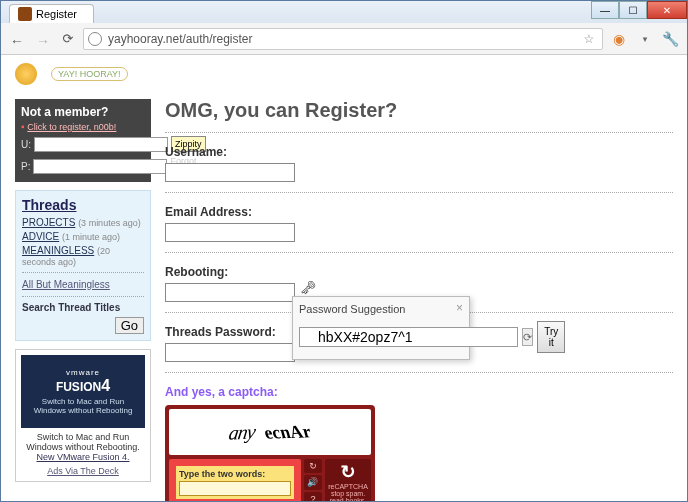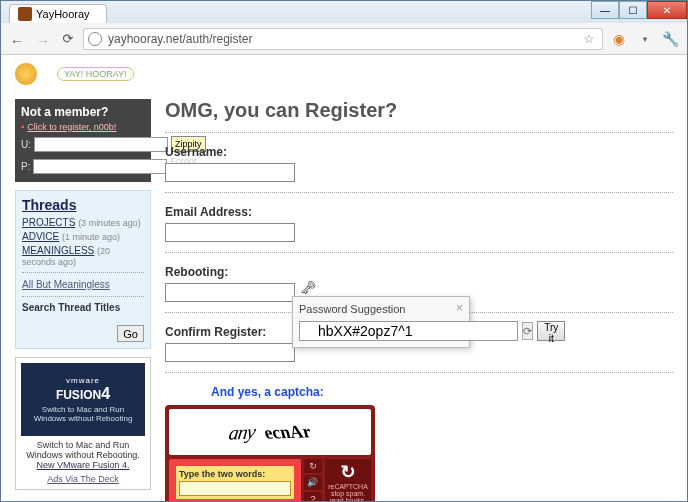--- a/index.html
+++ b/index.html
@@ -21,21 +21,21 @@
   .reload { width: 18px; height: 18px; display:flex;align-items:center;justify-content:center;color:#555;font-size:13px;}
   .urlbar { flex: 1; height: 22px; background: #fff; border: 1px solid #ccc; border-radius: 2px; display:flex; align-items:center; padding: 0 4px; font-size: 12px; color:#555; gap:6px;}
   .urlbar .globe { width:14px; height:14px; border:1px solid #888; border-radius:50%; }
   .star { width:18px;height:18px;display:flex;align-items:center;justify-content:center;color:#888;}
   .ext-icn { width:20px;height:20px;display:flex;align-items:center;justify-content:center;}
   .wrench { width:20px;height:20px;display:flex;align-items:center;justify-content:center;color:#555;font-size:14px;}
 
   .page { flex:1; background:#fff; overflow:hidden; display:flex; flex-direction:column;}
   .page-inner { display:flex; padding: 8px 14px; gap: 14px; }
 
-  .logo-row { display:flex; align-items:center; gap:20px; margin-bottom:6px;}
+  .logo-row { display:flex; align-items:center; gap:14px; margin-bottom:6px;}
   .logo { width:22px;height:22px;border-radius:50%;background:radial-gradient(circle,#ffd060,#e0a020); }
   .logo-badge { font-size:9px; background:#fff;border:1px solid #d6c070;border-radius:8px;padding:1px 6px;color:#8a6; }
 
   .left-col { width: 136px; display:flex;flex-direction:column;gap:8px;}
   .login-box { background:#444;color:#ddd;padding:6px;font-size:10px;}
   .login-box h4 { color:#fff;font-size:12px;margin-bottom:2px;}
   .login-box a { color:#fbb;text-decoration:underline;font-size:9px;}
   .login-row { display:flex;align-items:center;gap:3px;margin-top:4px;}
   .login-row label{width:12px;color:#ddd;}
   .login-row input{flex:1;height:15px;border:1px solid #999;font-size:10px;}
@@ -44,37 +44,37 @@
 
   .threads-box{background:#e6f3fb;border:1px solid #c8e0ee;padding:6px;font-size:10px;color:#444;}
   .threads-box h3{font-size:14px;text-decoration:underline;color:#225;margin-bottom:4px;}
   .threads-box .tline{margin:3px 0;}
   .threads-box .tline a{color:#235;text-decoration:underline;font-size:10px;}
   .threads-box .tline span{color:#888;font-size:9px;}
   .threads-box .allbut{color:#557;text-decoration:underline;font-size:10px;display:block;margin:6px 0;}
   .threads-box .hr{border-top:1px dotted #9ab;margin:5px 0;}
   .threads-box .stt{font-weight:bold;font-size:10px;color:#334;}
   .threads-box input[type=text]{width:100%;height:17px;border:1px solid #aac;font-size:10px;margin-top:2px;padding:0 3px;color:#888;}
-  .threads-box .go{float:right;margin-top:12px;font-size:11px;height:17px;padding:0 5px;background:#eee;border:1px solid #999;}
+  .threads-box .go{float:right;margin-top:4px;font-size:13px;height:17px;padding:0 5px;background:#eee;border:1px solid #999;}
 
   .ad-box{border:1px solid #ccc;padding:5px;font-size:9px;text-align:center;color:#444;}
   .ad-banner{background:#1b2b4b;color:#fff;padding:13px 4px;}
   .ad-banner .fuse{font-size:12px;font-weight:bold;}
   .ad-banner .four{font-size:16px;font-weight:bold;}
   .ad-banner small{display:block;font-size:8px;color:#cde;margin-top:2px;}
   .ad-box .cap{margin-top:4px;font-size:9px;color:#333;}
   .ad-box .cap a{text-decoration:underline;color:#335;}
   .ad-box .via{margin-top:4px;text-decoration:underline;color:#557;}
 
   .main-col{flex:1;}
   h1.page-title{font-size:20px;color:#555;font-weight:bold;margin-bottom:10px;}
   .sep{border-bottom:1px dotted #aaa;margin:6px 0 12px 0;}
   .field-label{font-weight:bold;font-size:12px;color:#333;margin-bottom:4px;}
   .field-input{width:130px;height:19px;border:1px solid #888;margin-bottom:4px;}
-  .captcha-label{font-weight:bold;font-size:12px;color:#1d4ed8;margin-bottom:6px;margin-left:46px;}
+  .captcha-label{font-weight:bold;font-size:12px;color:#8b5cf6;margin-bottom:6px;}
 
   .captcha{width:210px;background:#8b1a1a;border-radius:4px;padding:4px;position:relative;}
   .captcha-img{background:#fff;height:46px;border-radius:2px;display:flex;align-items:center;justify-content:center;gap:10px;}
   .distort1{font-family:serif;font-size:20px;font-style:italic;transform:skew(-8deg,-3deg);letter-spacing:-1px;}
   .distort2{font-family:serif;font-size:18px;font-weight:bold;transform:skew(12deg,2deg) rotate(-4deg);}
   .captcha-bottom{display:flex;margin-top:4px;gap:3px;}
   .captcha-entry{flex:1;background:#fbe27a;border:7px solid #ef4444;border-radius:2px;padding:3px;}
   .captcha-entry .tt{font-size:9px;font-weight:bold;color:#333;}
   .captcha-entry input{width:100%;height:15px;border:1px solid #b89020;background:#fff9d8;margin-top:2px;}
   .captcha-ctrl{width:18px;display:flex;flex-direction:column;gap:2px;}
@@ -82,32 +82,32 @@
   .captcha-re{width:46px;background:#6d1010;border-radius:2px;display:flex;flex-direction:column;align-items:center;justify-content:center;color:#f0b0b0;font-size:7px;}
   .captcha-re .bigC{font-size:18px;font-weight:bold;color:#fff;}
 
   
   .popup{position:absolute;left:292px;top:296px;width:178px;background:#f8f8f8;border:1px solid #bbb;box-shadow:2px 2px 6px rgba(0,0,0,0.2);padding:6px;font-size:11px;}
   .popup .ptitle{color:#444;font-size:11px;margin-bottom:6px;}
   .popup .pclose{position:absolute;right:6px;top:4px;color:#999;font-size:12px;cursor:pointer;}
   .popup .prow{display:flex;gap:4px;align-items:center;}
   .popup input{flex:1;height:20px;border:1px solid #999;font-size:14px;padding:0 18px;}
   .popup .regen{width:18px;height:18px;border:1px solid #aaa;background:#eee;display:flex;align-items:center;justify-content:center;color:#666;font-size:11px;}
-  .popup .try{height:20px;padding:0 6px;font-size:10px;background:linear-gradient(#f9f9f9,#ddd);border:1px solid #888;}
+  .popup .try{height:32px;padding:0 6px;font-size:10px;background:linear-gradient(#f9f9f9,#ddd);border:1px solid #888;}
 
   .key-cursor{position:absolute;left:300px;top:280px;font-size:13px;color:#222;}
 </style>
 </head>
 <body>
 
 <div class="win-frame">
   <div class="titlebar">
     <div class="tab">
       <span class="favicon"></span>
-      <span>YayHooray</span>
+      <span>Register</span>
     </div>
     <div class="win-controls">
       <div class="win-btn min">—</div>
       <div class="win-btn max">☐</div>
       <div class="win-btn close">✕</div>
     </div>
   </div>
 
   <div class="toolbar">
     <div class="nav-arrow">←</div>
@@ -186,21 +186,21 @@
         <div class="sep"></div>
 
         <div class="field-label">Email Address:</div>
         <input class="field-input" type="text" style="">
         <div class="sep"></div>
 
         <div class="field-label">Rebooting:</div>
         <input class="field-input" type="password" style="">
         <div class="sep"></div>
 
-        <div class="field-label">Confirm Register:</div>
+        <div class="field-label">Threads Password:</div>
         <input class="field-input" type="password" style="">
         <div class="sep"></div>
 
         <div class="captcha-label">And yes, a captcha:</div>
         <div class="captcha">
           <div class="captcha-img">
             <span class="distort1">any</span>
             <span class="distort2">ecnAr</span>
           </div>
           <div class="captcha-bottom">

